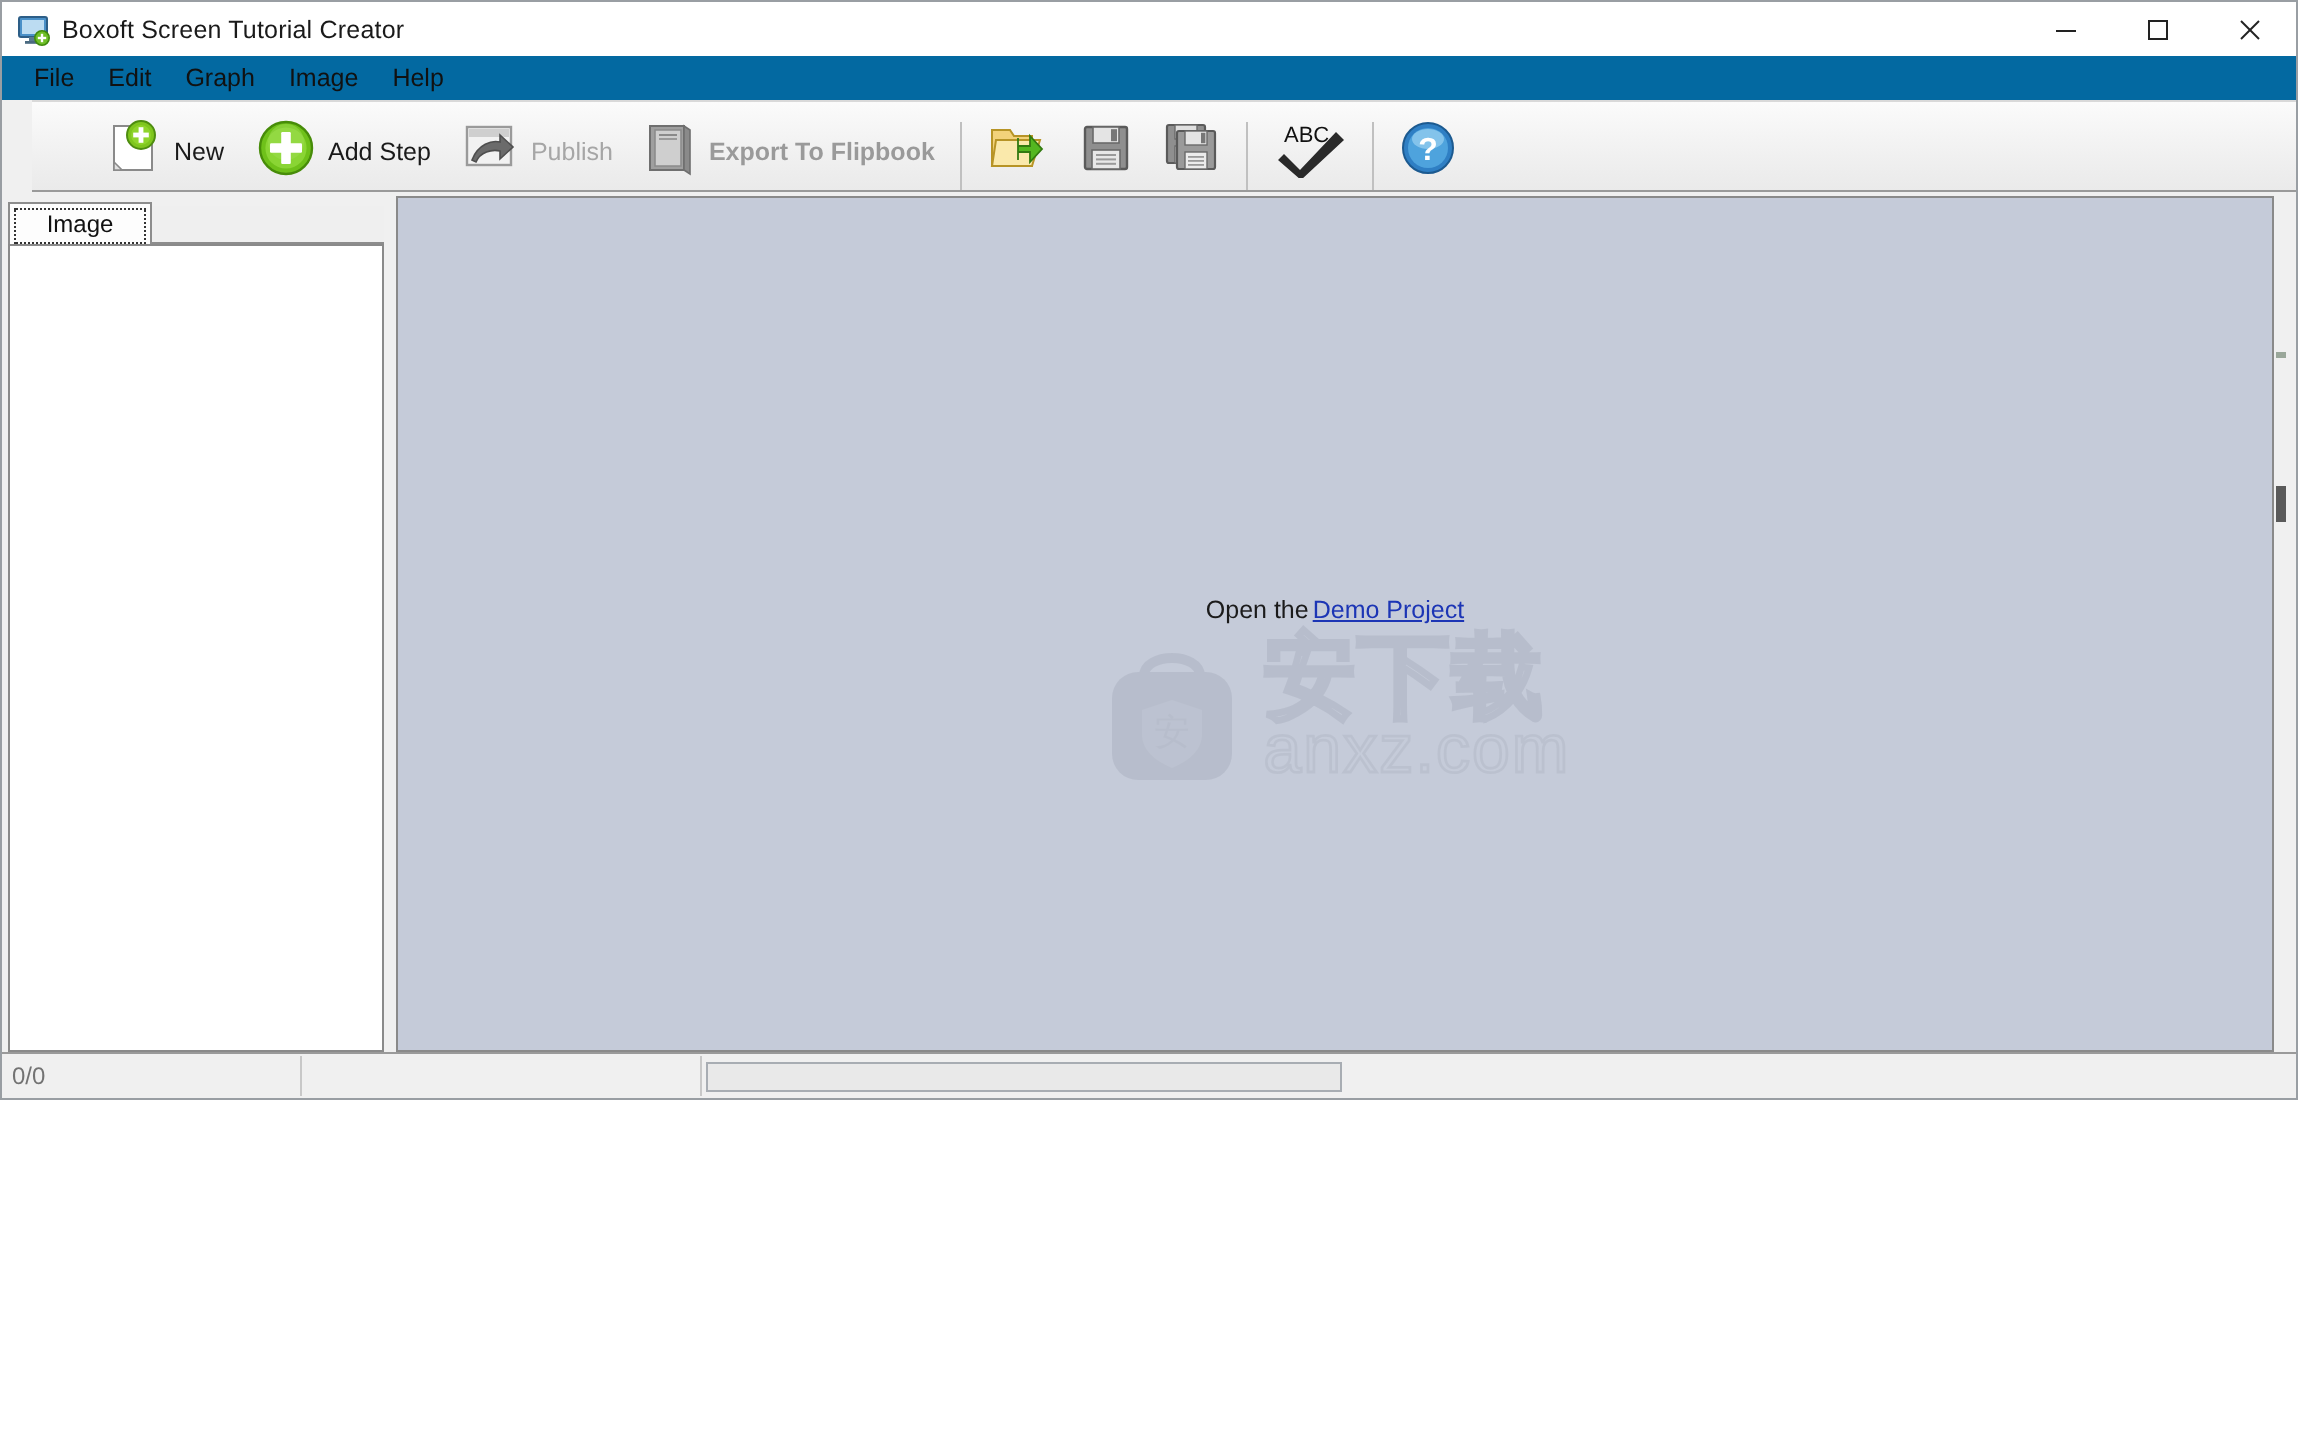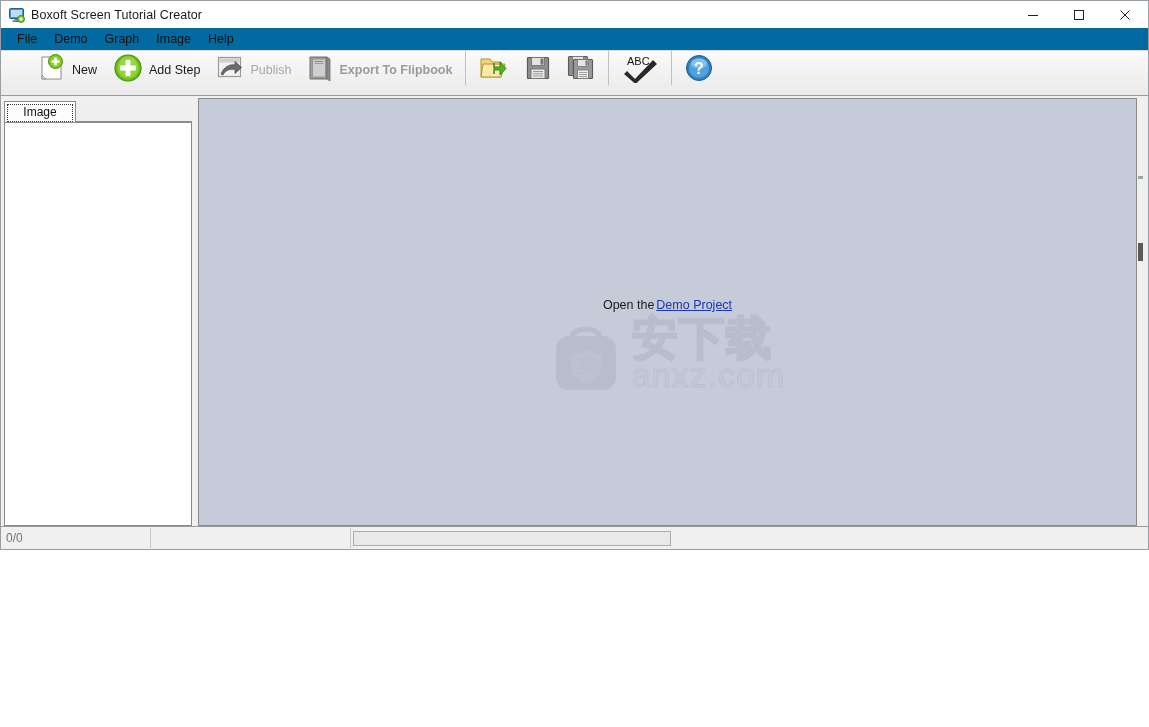--- a/index.html
+++ b/index.html
@@ -79,24 +79,25 @@
     white-space: nowrap;
   }
 
   
   .toolbar {
     height: 44px;
     background: linear-gradient(180deg, #fbfbfb 0%, #f2f2f2 50%, #eaeaea 100%);
     border-top: 1px solid #d9d9d9;
     border-bottom: 1px solid #9a9a9a;
     display: flex;
-    align-items: flex-start;
+    align-items: flex-end;
     flex: 0 0 auto;
     padding-left: 27px;
     position: relative;
+    margin-left: 15px;
   }
   .tbitem {
     display: flex;
     align-items: center;
     height: 38px;
     padding: 0 8px;
     gap: 6px;
   }
   .tblabel {
     font-size: 12.5px;
@@ -334,21 +335,21 @@
         <svg width="12" height="12" viewBox="0 0 12 12">
             <line x1="1.5" y1="1.5" x2="10.5" y2="10.5" stroke="#222" stroke-width="1"></line>
             <line x1="10.5" y1="1.5" x2="1.5" y2="10.5" stroke="#222" stroke-width="1"></line>
           </svg>
       </div>
     </div>
   </div>
 
   <div class="menubar">
     <div class="menuitem">File</div>
-    <div class="menuitem">Demo</div>
+    <div class="menuitem">Edit</div>
     <div class="menuitem">Graph</div>
     <div class="menuitem">Image</div>
     <div class="menuitem">Help</div>
   </div>
 
   <div class="toolbar">
 
     <div class="tbitem">
       <span class="ico">
         <svg width="30" height="30" viewBox="0 0 30 30">

